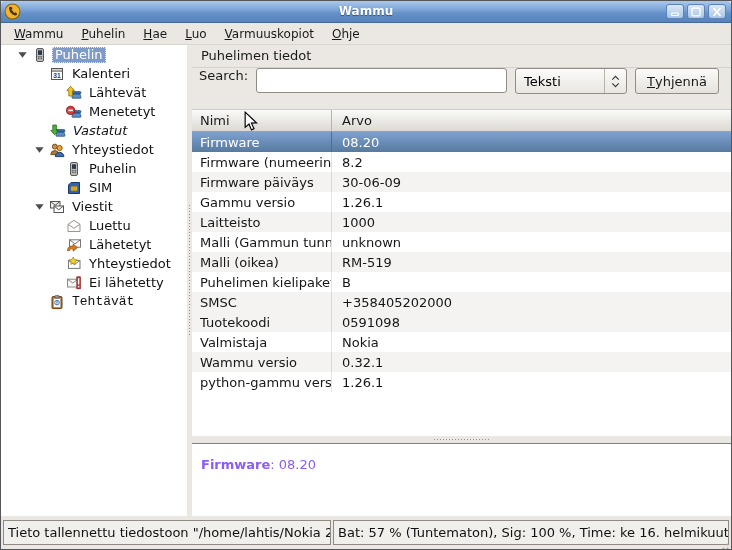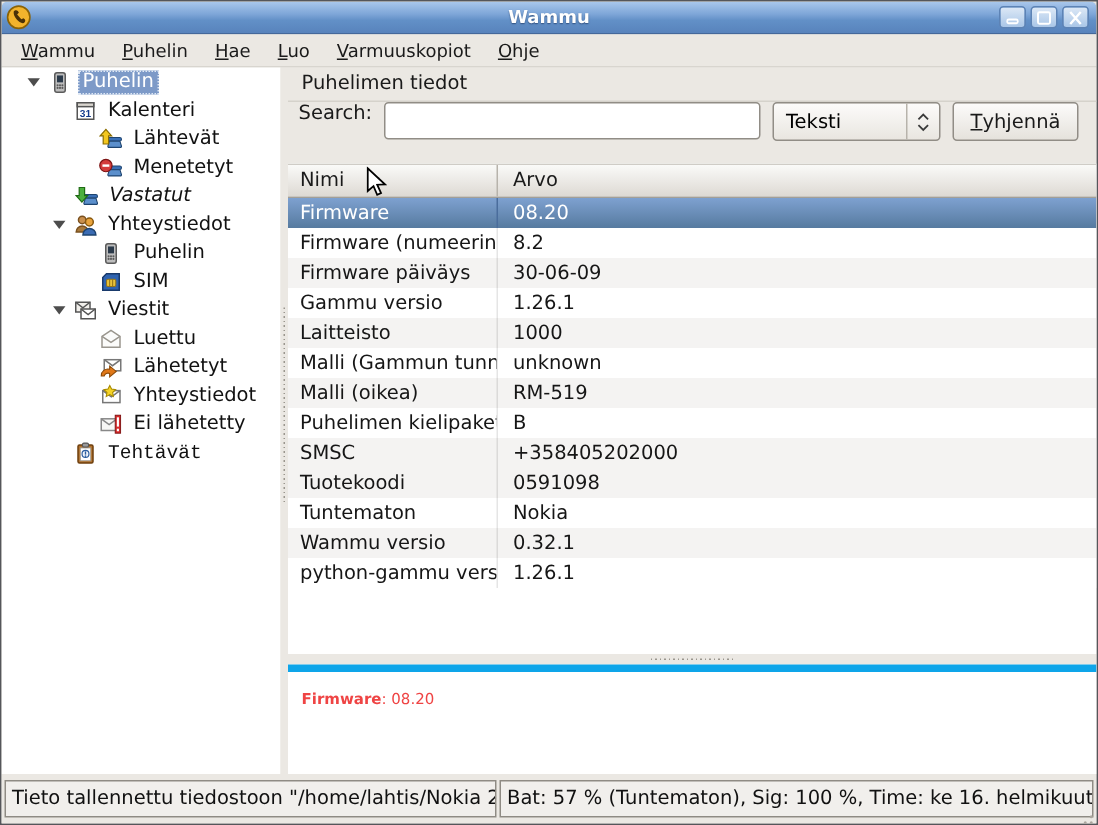--- a/index.html
+++ b/index.html
@@ -90,21 +90,21 @@
   .td-name{width:140px;padding-left:8px;border-right:1px solid rgba(0,0,0,0.10);white-space:nowrap;overflow:hidden;height:100%;display:flex;align-items:center;}
   .t-row.selected .td-name{border-right-color:#4a6d9c;}
   .td-value{flex:1;padding-left:10px;white-space:nowrap;overflow:hidden;}
   
   .hsplitter{position:absolute;top:391px;left:0;right:0;height:7px;background:#ebe8e3;}
   .hsplitter::after{
     content:"";position:absolute;left:50%;top:3px;width:56px;height:1px;margin-left:-28px;
     background:repeating-linear-gradient(90deg,#9a968e 0 1px,transparent 1px 3px);
   }
   
-  .detail{position:absolute;top:398px;left:0;right:0;bottom:0;background:#fff;border-top:5px solid #0ea5e9;padding:13px 0 0 9px;font-size:10px;color:#ef4444;}
+  .detail{position:absolute;top:398px;left:0;right:0;bottom:0;background:#fff;border-top:1px solid #0ea5e9;padding:13px 0 0 9px;font-size:13px;color:#8b5cf6;}
   .detail b{font-weight:bold;}
   
   .statusbar{position:absolute;left:0;right:0;bottom:0;height:33px;background:#ebe8e3;}
   .status-box{
     position:absolute;top:4px;height:25px;border:1px solid #8f8b84;background:#f1efec;
     font-size:13px;line-height:23px;padding:0 4px;white-space:nowrap;overflow:hidden;color:#111;
   }
   .status-left{left:2px;width:328px;}
   .status-right{left:332px;right:2px;}
   .resize-grip{position:absolute;right:1px;bottom:1px;width:12px;height:12px;}
@@ -419,21 +419,21 @@
             </div>
             <div class="t-row even">
               <div class="td-name">SMSC</div>
               <div class="td-value">+358405202000</div>
             </div>
             <div class="t-row even">
               <div class="td-name">Tuotekoodi</div>
               <div class="td-value">0591098</div>
             </div>
             <div class="t-row odd">
-              <div class="td-name">Tuntematon</div>
+              <div class="td-name">Valmistaja</div>
               <div class="td-value">Nokia</div>
             </div>
             <div class="t-row even">
               <div class="td-name">Wammu versio</div>
               <div class="td-value">0.32.1</div>
             </div>
             <div class="t-row odd">
               <div class="td-name">python-gammu versio</div>
               <div class="td-value">1.26.1</div>
             </div>

